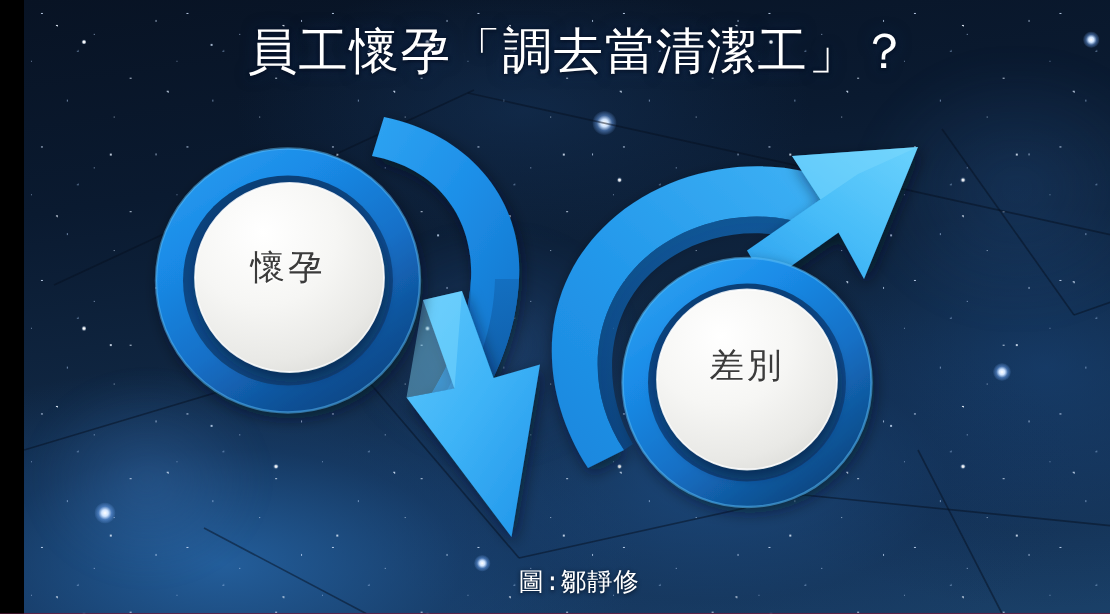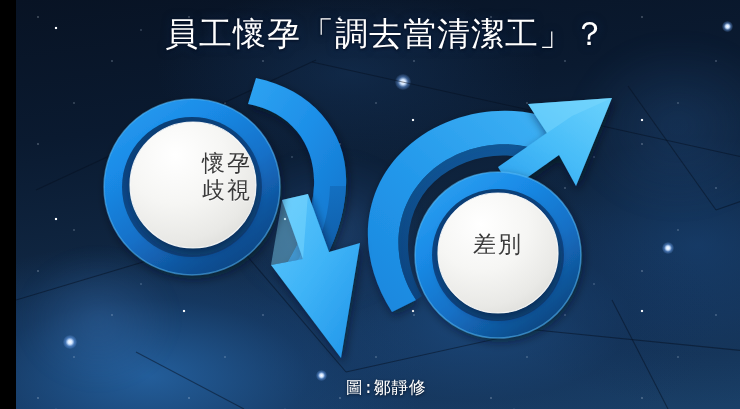--- a/index.html
+++ b/index.html
@@ -131,21 +131,21 @@
     position: absolute;
     text-align: center;
     color: #3b3b3b;
     font-size: 23px;
     line-height: 1.18;
     letter-spacing: 2px;
     text-shadow: 0 1px 0 rgba(255,255,255,0.65);
     pointer-events: none;
   }
   .badge-label .ln { display: block; }
-  #label-left  { left: 116px; top: 150px; width: 120px; text-align: right; }
+  #label-left  { left: 116px; top: 166px; width: 120px; }
   #label-right { left: 422px; top: 231px; width: 120px; }
 </style>
 </head>
 <body>
 
 <div id="stage">
 
   <div class="bg-base"></div>
   <div class="nebula-a"></div>
   <div class="nebula-b"></div>
@@ -302,21 +302,20 @@
       <circle cx="176" cy="187" r="88" fill="none" stroke="#5bbdf9" stroke-opacity="0.5" stroke-width="1.6"></circle>
       <circle cx="177" cy="185" r="63" fill="url(#discGrad)" filter="url(#discShadow)"></circle>
       <circle cx="177" cy="185" r="63" fill="none" stroke="#ffffff" stroke-opacity="0.85" stroke-width="1.2"></circle>
     </g>
   </svg>
 
   <div class="title">員工懷孕「調去當清潔工」？</div>
 
   <div class="badge-label" id="label-left">
     <span class="ln">懷孕</span>
-    <span class="ln">歧視</span>
   </div>
 
   <div class="badge-label" id="label-right">
     <span class="ln">差別</span>
   </div>
 
   <div class="credit">圖:鄒靜修</div>
 </div>
 
 </body></html>

